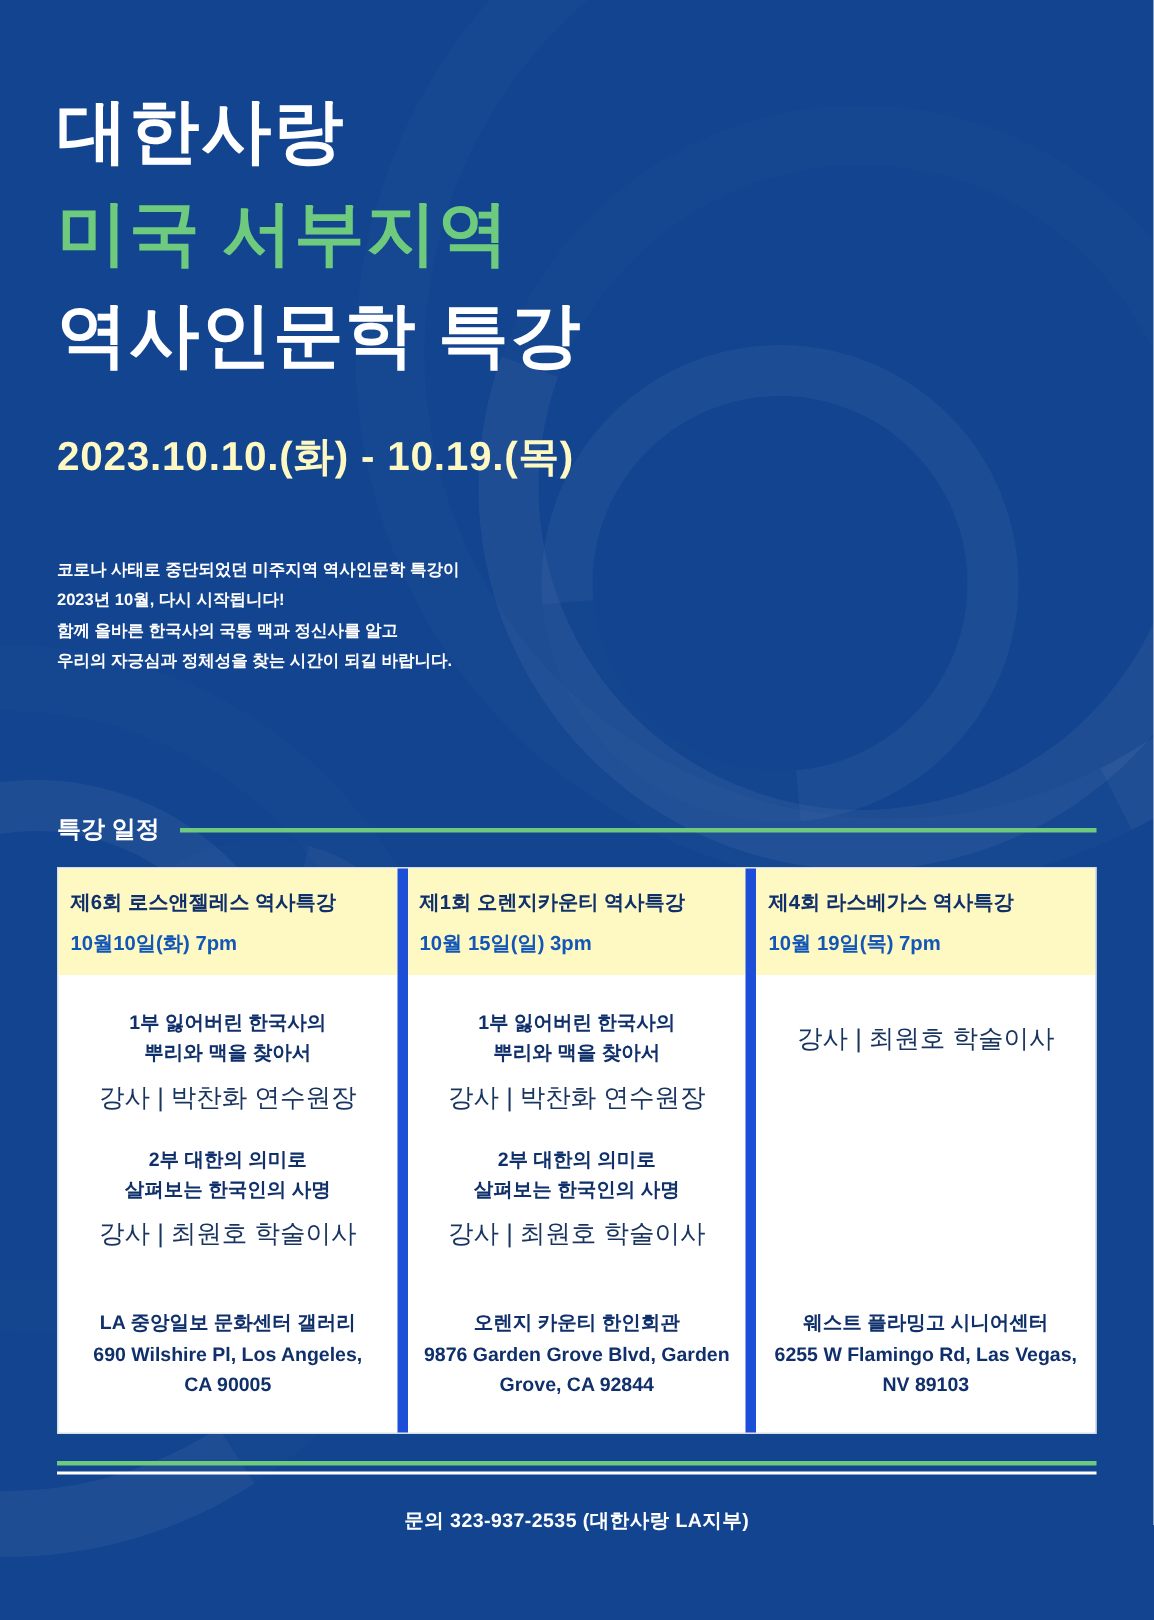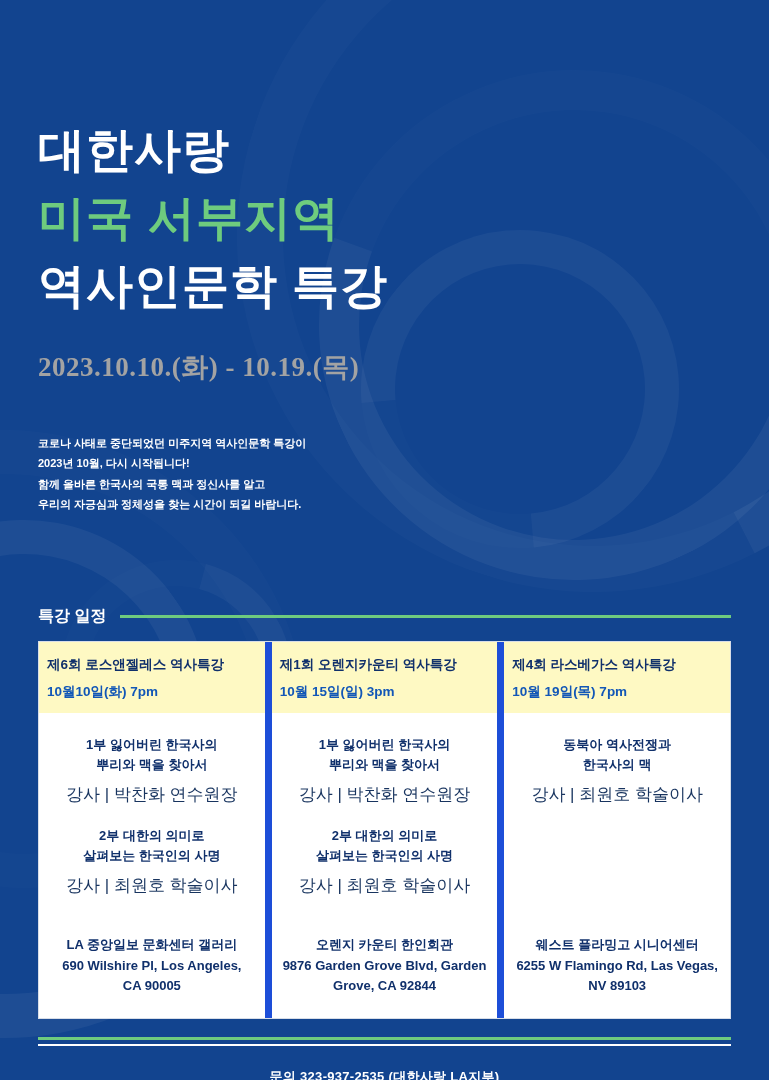--- a/index.html
+++ b/index.html
@@ -75,40 +75,39 @@
     transform: rotate(60deg);
   }
 
   .content {
     position: relative;
     z-index: 2;
     padding: 0 38px;
   }
 
   .title-block {
-    padding-top: 119px;
+    padding-top: 56px;
   }
   .title-line {
     font-size: 47px;
     font-weight: bold;
     color: #ffffff;
     letter-spacing: 1px;
     line-height: 1.32;
     margin: 0 0 6px 0;
   }
   .title-line.accent {
     color: #6ecb7e;
   }
   .date-line {
     margin-top: 32px;
     font-size: 27px;
     font-weight: bold;
-    color: #a3a3a3;
+    color: #fef9c3;
     letter-spacing: 0.5px;
-    font-family: Liberation Serif, serif;
   }
   .desc {
     margin-top: 48px;
     font-size: 11px;
     font-weight: bold;
     color: #ffffff;
     line-height: 1.85;
   }
   .desc div { white-space: nowrap; }
 
@@ -284,21 +283,20 @@
         </div>
       </div>
 
       <div class="card">
         <div class="card-head">
           <div class="card-title">제4회 라스베가스 역사특강</div>
           <div class="card-time">10월 19일(목) 7pm</div>
         </div>
         <div class="card-body">
           <div class="session">
-            <div class="session-title">동북아 역사전쟁과<br>한국사의 맥</div>
             <div class="session-speaker">강사 | 최원호 학술이사</div>
           </div>
           <div class="venue">웨스트 플라밍고 시니어센터<br>6255 W Flamingo Rd, Las Vegas,<br>NV 89103</div>
         </div>
       </div>
 
     </div>
 
     <div class="bottom-rules">
       <div class="rule-green"></div>

